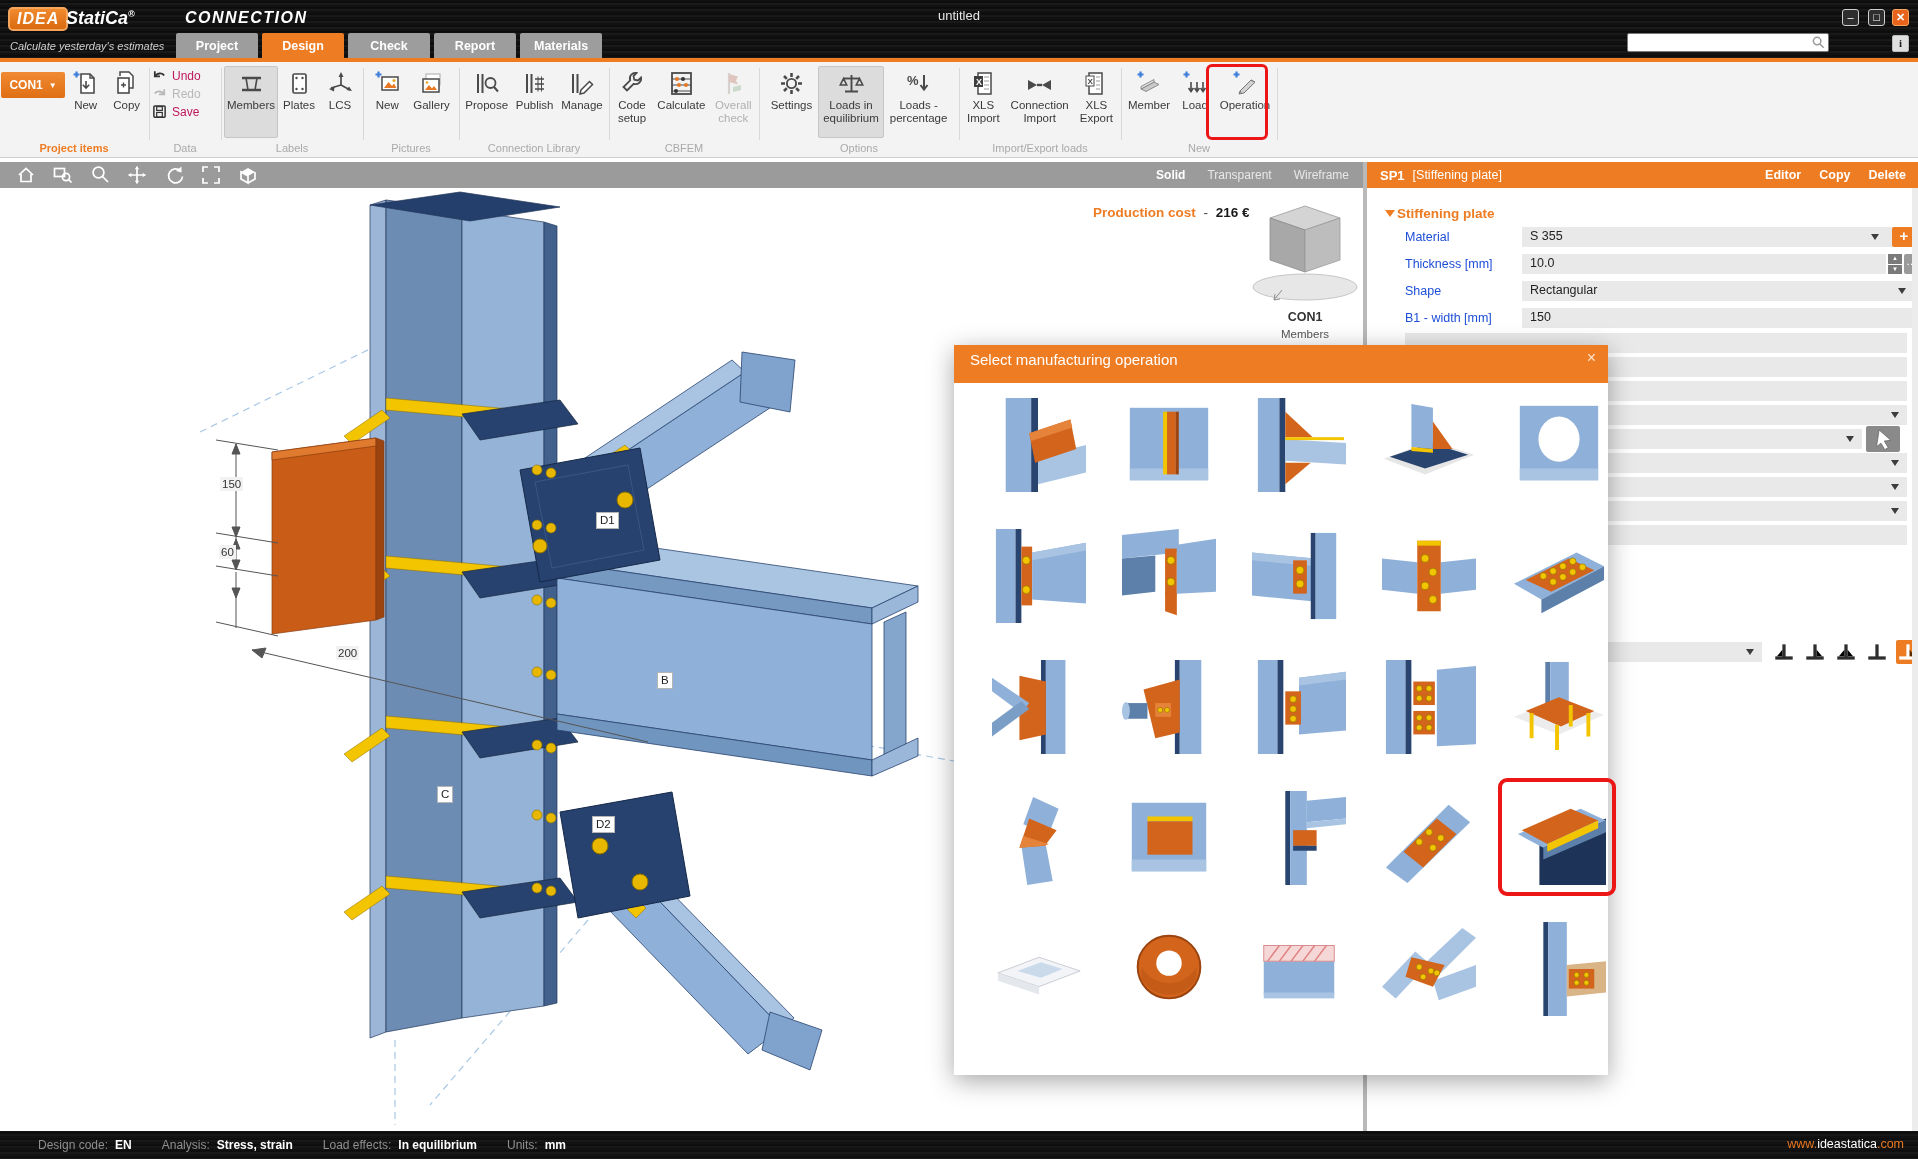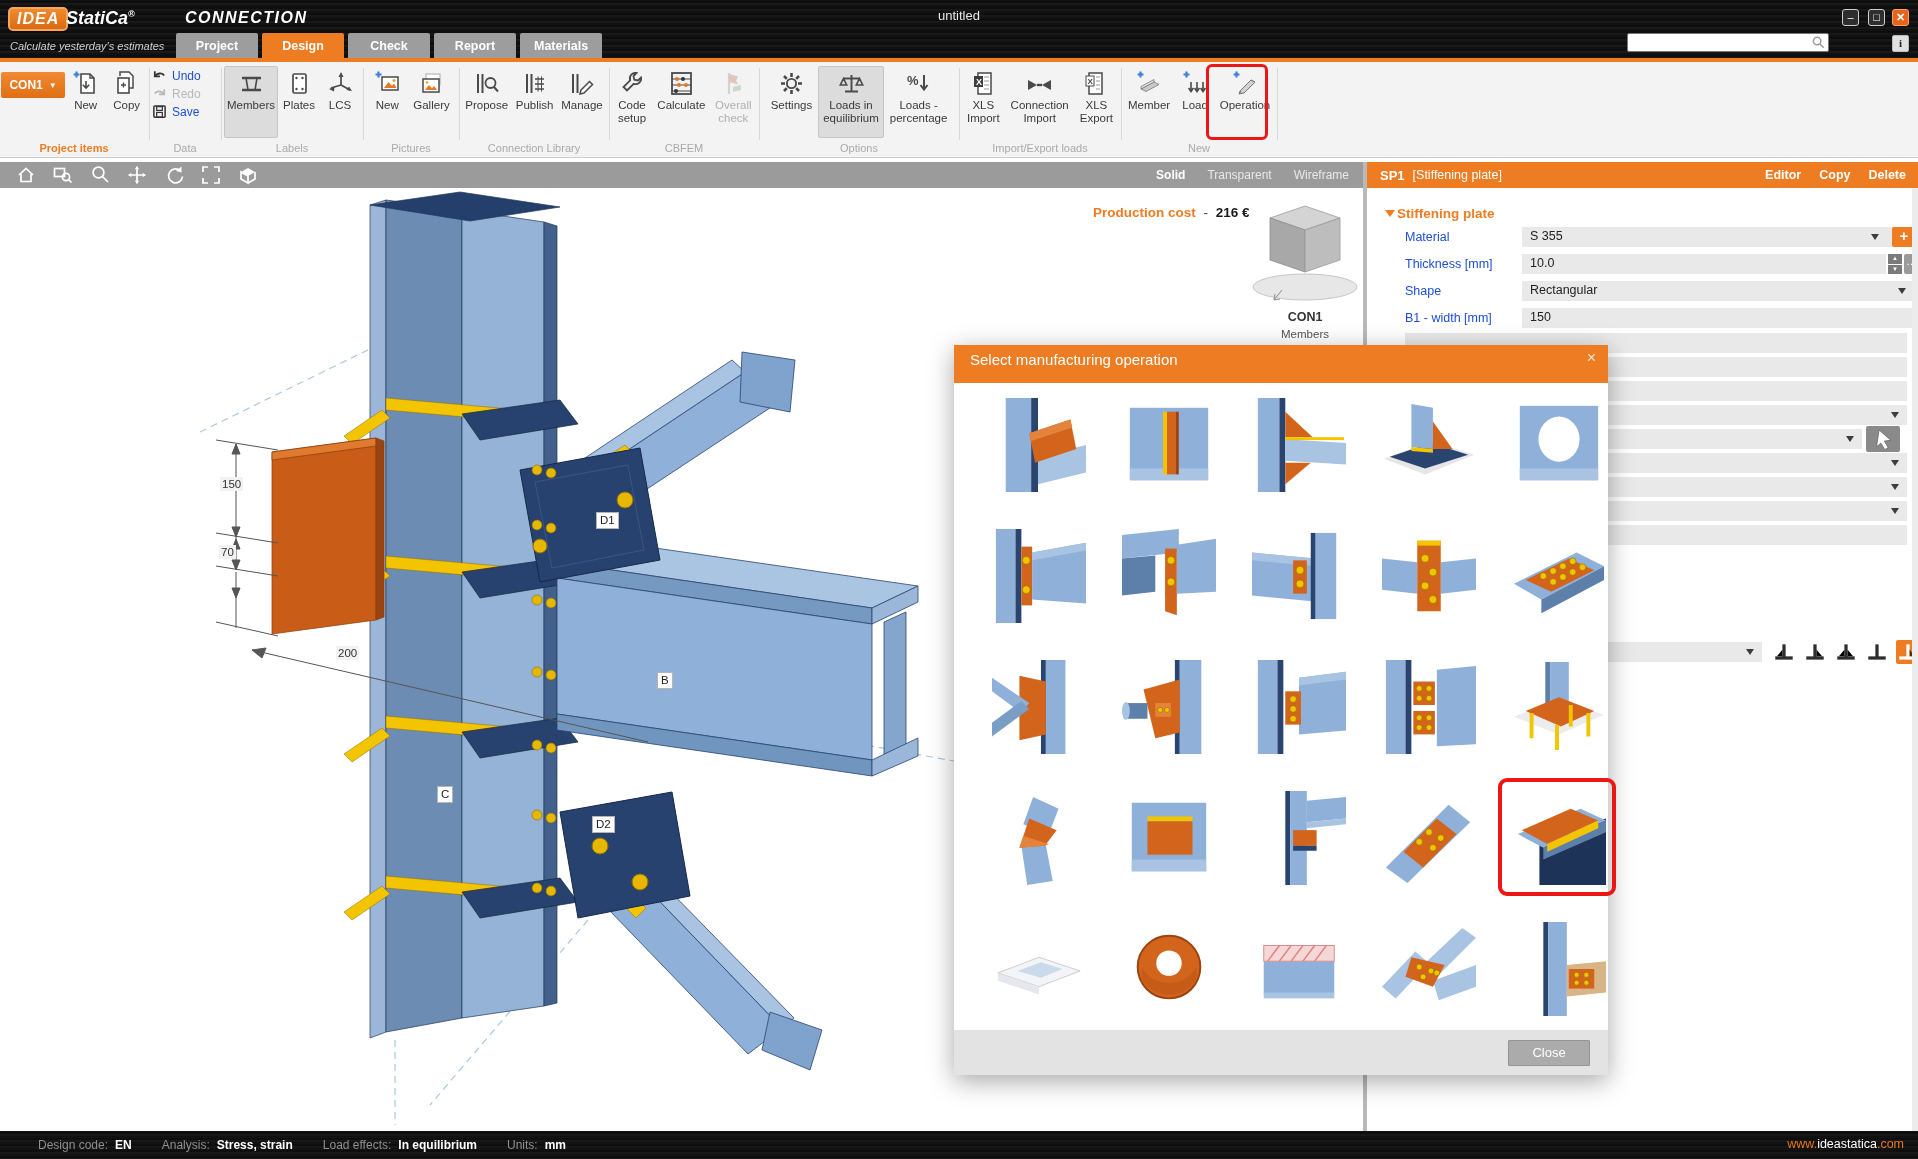--- a/index.html
+++ b/index.html
@@ -48,21 +48,21 @@
   .gitems { position:absolute; left:0; top:2px; right:4px; height:72px; display:flex; justify-content:center;
     align-items:stretch; gap:1px; }
   .rbtn { display:flex; flex-direction:column; align-items:center; justify-content:flex-start; padding:3px 4px 0;
     border:1px solid transparent; border-radius:2px; min-width:40px; }
   .rbtn .ricon { width:27px; height:27px; margin-bottom:2px; }
   .rbtn .rlabel { font-size:11.5px; color:#3a3a3a; text-align:center; line-height:1.12; }
   .rbtn.selected { background:#dcdcdc; border-color:#c6c6c6; }
   .rbtn.disabled .rlabel { color:#b0b0b0; }
   .rbtn.disabled .ricon { opacity:.45; }
   .smallrows { display:flex; flex-direction:column; gap:3px; padding-top:4px; }
-  .srow { display:flex; align-items:center; gap:5px; font-size:12px; color:#1d4ed8; }
+  .srow { display:flex; align-items:center; gap:5px; font-size:12px; color:#be185d; }
   .srow.disabled { color:#b8b8b8; }
   .srow .sicon { width:15px; height:15px; }
   #con1-btn { background:linear-gradient(#f08a33,#e06f14); color:#fff; font-weight:bold; font-size:12px;
     border-radius:2px; padding:0 8px; height:26px; display:flex; align-items:center; gap:6px; margin-top:6px; }
   #con1-btn .dd { font-size:8px; }
   .hl-red { position:absolute; border:3px solid #ec1616; border-radius:6px; pointer-events:none; z-index:30; }
 
   
   #vp-toolbar { position:absolute; left:0; top:162px; width:1363px; height:26px; background:#9b9b9b;
     display:flex; align-items:center; }
@@ -611,21 +611,21 @@
     </div>
     <div id="tree-root">CON1</div>
     <div id="tree-item">Members</div>
 
     <div class="mlabel" style="left:596px; top:324px;">D1</div>
     <div class="mlabel" style="left:657px; top:484px;">B</div>
     <div class="mlabel" style="left:437px; top:598px;">C</div>
     <div class="mlabel" style="left:592px; top:628px;">D2</div>
 
     <div class="dimlabel" style="left:220px; top:289px;">150</div>
-    <div class="dimlabel" style="left:219px; top:357px;">70</div>
+    <div class="dimlabel" style="left:219px; top:357px;">60</div>
     <div class="dimlabel" style="left:336px; top:458px;">200</div>
   </div>
 
   <div id="divider"></div>
   <div id="panel">
     <div id="panel-header">
       <span class="pid">SP1</span>
       <span class="pname">[Stiffening plate]</span>
       <div id="panel-actions">
         <span class="pact">Editor</span>
@@ -935,23 +935,20 @@
             <rect x="32" y="0" width="5" height="96" fill="#2a4470"></rect>
             <rect x="37" y="0" width="19" height="96" fill="#8fb0d8"></rect>
             <polygon points="56,44 96,40 96,72 56,76" fill="#d9b486"></polygon>
             <rect x="58" y="48" width="26" height="20" fill="#d2641c"></rect>
             <circle cx="66" cy="54" r="2.6" fill="#f2c500" stroke="#8a6d00" stroke-width="0.6"></circle>
             <circle cx="76" cy="54" r="2.6" fill="#f2c500" stroke="#8a6d00" stroke-width="0.6"></circle>
             <circle cx="66" cy="62" r="2.6" fill="#f2c500" stroke="#8a6d00" stroke-width="0.6"></circle>
             <circle cx="76" cy="62" r="2.6" fill="#f2c500" stroke="#8a6d00" stroke-width="0.6"></circle>
           </svg></div>
       </div>
-    <div id="modal-footer">
-      <div id="modal-close-btn">Close</div>
-    </div>
     <div id="thumb-highlight" style="left: 544px; top: 433px; width: 118px; height: 118px;"></div>
   </div>
 
   <div id="statusbar">
     <div id="status-items">
         <div class="sitem">
           <span class="slabel">Design code:</span>
           <span class="svalue">EN</span>
         </div>
         <div class="sitem">

